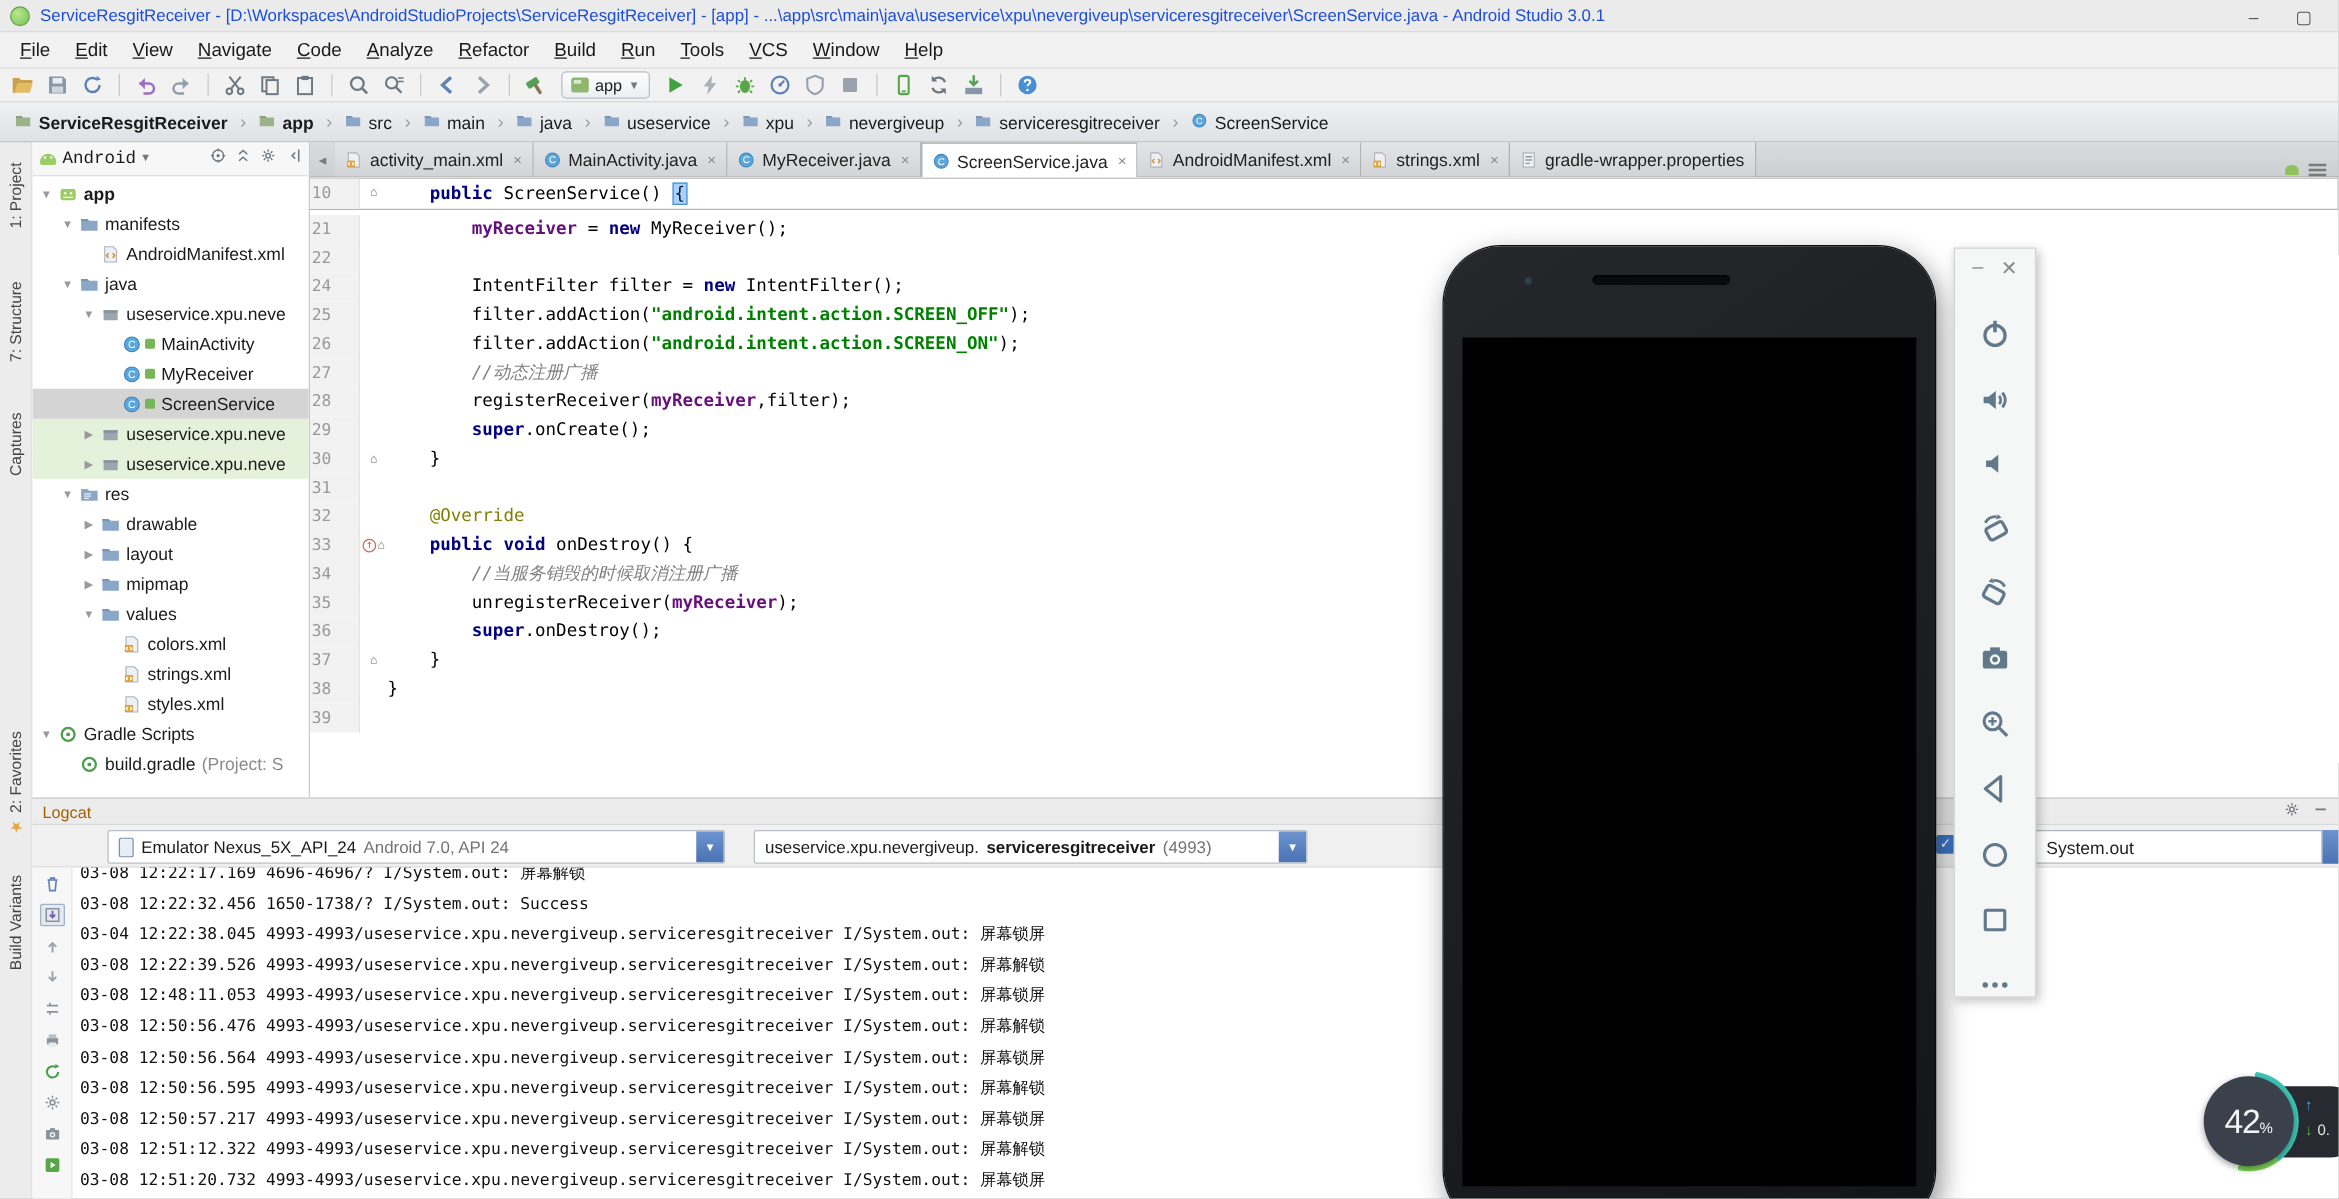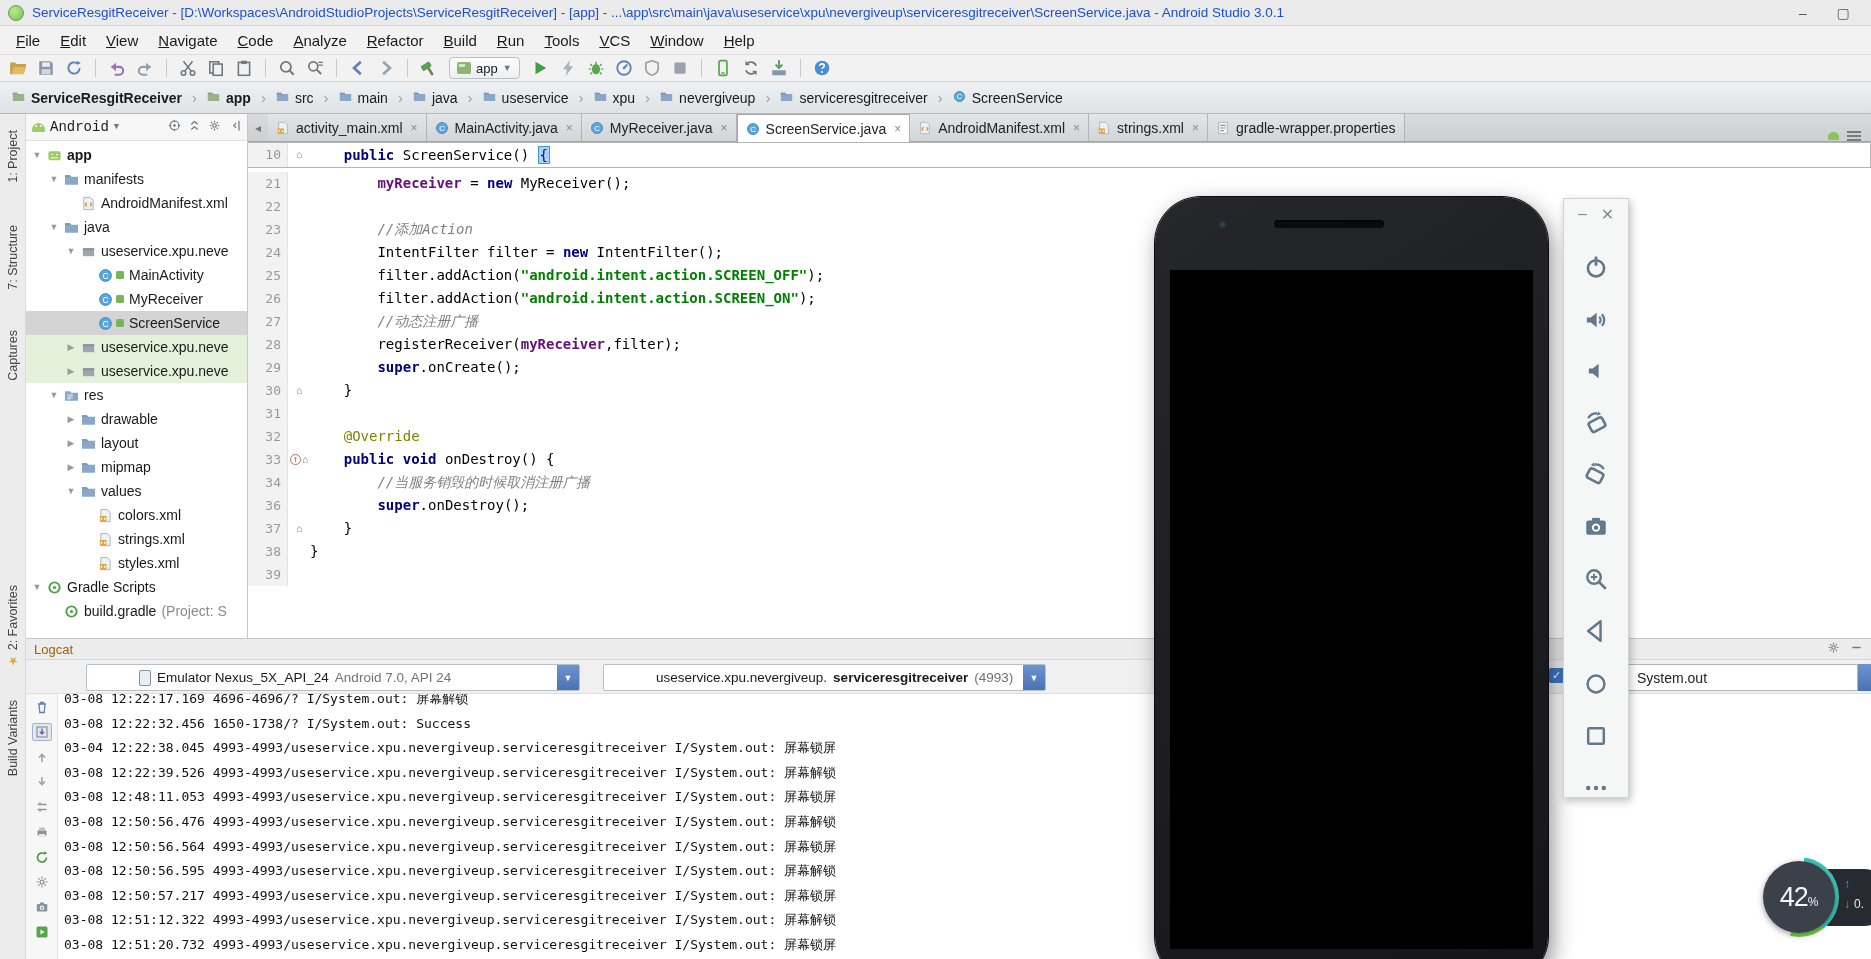--- a/index.html
+++ b/index.html
@@ -74,21 +74,21 @@
   .tab .x{color:#8a8a8a;font-size:12px;margin-left:2px;}
   .tabsbar-right{margin-left:auto;display:flex;align-items:center;gap:8px;padding:0 10px;}
   .ham{width:14px;height:10px;border-top:2px solid #7a7a7a;border-bottom:2px solid #7a7a7a;position:relative;}
   .ham::after{content:"";position:absolute;left:0;top:2px;width:14px;height:2px;background:#7a7a7a;}
   .adot{width:11px;height:8px;background:#8fc15c;border-radius:5px 5px 1px 1px;}
 
   
   .editor{position:absolute;left:248px;top:142px;width:1623px;height:496px;background:#fff;overflow:hidden;
     font-family:"DejaVu Sans Mono","Liberation Mono",monospace;font-size:14px;}
   .code-row{display:flex;height:23px;line-height:23px;white-space:pre;}
-  .gut-num{width:40px;text-align:right;color:#999;background:#f2f2f2;padding-right:6px;flex:0 0 auto;
+  .gut-num{width:40px;text-align:right;color:#999;background:#f2f2f2;padding-right:22px;flex:0 0 auto;
     font-size:13px;border-right:1px solid #e3e3e3;}
   .gut-marks{width:22px;flex:0 0 auto;position:relative;font-size:10px;color:#9a9a9a;display:flex;align-items:center;justify-content:center;gap:1px;}
   .ovr{width:11px;height:11px;border-radius:50%;border:1px solid #c96a6a;color:#c94f4f;font-size:9px;line-height:9px;text-align:center;}
   .fold{color:#a0a0a0;font-size:10px;}
   .sticky{position:absolute;left:0;top:0;width:100%;height:26px;background:#fff;border:1px solid #b5b5b5;border-left:none;z-index:3;}
   .sticky .code-row{height:24px;line-height:24px;}
   .code-body{position:absolute;left:0;top:30px;width:100%;}
   .tok-kw{color:#000080;font-weight:bold;}
   .tok-fld{color:#660e7a;font-weight:bold;}
   .tok-str{color:#008000;font-weight:bold;}
@@ -98,21 +98,21 @@
   .tok-brace{background:#a6d2ff;border:1px solid #4d90d6;padding:0 1px;}
 
   
   .logcat{position:absolute;left:26px;top:638px;width:1845px;height:321px;background:#fff;}
   .lc-header{height:22px;background:#ececec;border-top:1px solid #c9c9c9;border-bottom:1px solid #d9d9d9;
     display:flex;align-items:center;padding:0 8px;font-size:13px;color:#a16207;}
   .lc-header-right{margin-left:auto;display:flex;gap:10px;align-items:center;color:#777;}
   .lc-toolbar{height:34px;background:#f0f0f0;border-bottom:1px solid #dedede;position:relative;}
   .combo{position:absolute;top:4px;height:27px;background:#fff;border:1px solid #b9bfc4;border-radius:2px;
     display:flex;align-items:center;font-size:13.5px;overflow:hidden;}
-  .combo .body{display:flex;align-items:flex-start;gap:6px;padding:0 8px;flex:1;white-space:nowrap;overflow:hidden;margin-left:44px;}
+  .combo .body{display:flex;align-items:flex-start;gap:6px;padding:0 8px;flex:1;white-space:nowrap;overflow:hidden;}
   .combo .blue{width:22px;height:100%;background:linear-gradient(#6d94cf,#4a72b4);color:#fff;font-size:9px;
     display:flex;align-items:center;justify-content:center;flex:0 0 auto;}
   .combo .dim{color:#737373;}
   .dev-ico{width:12px;height:16px;border:1.5px solid #7d93a8;border-radius:2px;background:#e8eef5;flex:0 0 auto;}
   .lc-check{position:absolute;left:1523px;top:8px;width:15px;height:15px;background:#3d78c9;border-radius:2px;
     color:#fff;font-size:11px;line-height:15px;text-align:center;}
   .lc-filter{position:absolute;left:1602px;top:4px;width:230px;height:27px;background:#fff;border:1px solid #b0b6bb;
     font-size:14px;padding:0 8px;font-family:"Liberation Sans",sans-serif;color:#222;}
   .lc-filter-btn{position:absolute;left:1832px;top:4px;width:13px;height:27px;background:linear-gradient(#6d94cf,#4a72b4);}
   .lc-body{position:absolute;left:0;top:56px;width:1845px;height:265px;overflow:hidden;display:flex;}
@@ -751,32 +751,32 @@
       </div>
     </div>
 
   <div class="editor">
     <div class="sticky">
         <div class="code-row"><span class="gut-num">10</span><span class="gut-marks"><span class="fold">⌂</span></span><span class="code-text"><span class="tok-pl">    </span><span class="tok-kw">public</span><span class="tok-pl"> ScreenService() </span><span class="tok-brace">{</span></span></div>
       </div>
     <div class="code-body">
         <div class="code-row"><span class="gut-num">21</span><span class="gut-marks"></span><span class="code-text"><span class="tok-pl">        </span><span class="tok-fld">myReceiver</span><span class="tok-pl"> = </span><span class="tok-kw">new</span><span class="tok-pl"> MyReceiver();</span></span></div>
         <div class="code-row"><span class="gut-num">22</span><span class="gut-marks"></span><span class="code-text"></span></div>
-        <div class="code-row"><span class="gut-num">23</span><span class="gut-marks"></span><span class="code-text"><span class="tok-pl">        </span><span class="tok-cmt">//添加Action</span></span></div>
         <div class="code-row"><span class="gut-num">24</span><span class="gut-marks"></span><span class="code-text"><span class="tok-pl">        IntentFilter filter = </span><span class="tok-kw">new</span><span class="tok-pl"> IntentFilter();</span></span></div>
         <div class="code-row"><span class="gut-num">25</span><span class="gut-marks"></span><span class="code-text"><span class="tok-pl">        filter.addAction(</span><span class="tok-str">"android.intent.action.SCREEN_OFF"</span><span class="tok-pl">);</span></span></div>
         <div class="code-row"><span class="gut-num">26</span><span class="gut-marks"></span><span class="code-text"><span class="tok-pl">        filter.addAction(</span><span class="tok-str">"android.intent.action.SCREEN_ON"</span><span class="tok-pl">);</span></span></div>
         <div class="code-row"><span class="gut-num">27</span><span class="gut-marks"></span><span class="code-text"><span class="tok-pl">        </span><span class="tok-cmt">//动态注册广播</span></span></div>
         <div class="code-row"><span class="gut-num">28</span><span class="gut-marks"></span><span class="code-text"><span class="tok-pl">        registerReceiver(</span><span class="tok-fld">myReceiver</span><span class="tok-pl">,filter);</span></span></div>
         <div class="code-row"><span class="gut-num">29</span><span class="gut-marks"></span><span class="code-text"><span class="tok-pl">        </span><span class="tok-kw">super</span><span class="tok-pl">.onCreate();</span></span></div>
         <div class="code-row"><span class="gut-num">30</span><span class="gut-marks"><span class="fold">⌂</span></span><span class="code-text"><span class="tok-pl">    }</span></span></div>
         <div class="code-row"><span class="gut-num">31</span><span class="gut-marks"></span><span class="code-text"></span></div>
         <div class="code-row"><span class="gut-num">32</span><span class="gut-marks"></span><span class="code-text"><span class="tok-pl">    </span><span class="tok-ann">@Override</span></span></div>
         <div class="code-row"><span class="gut-num">33</span><span class="gut-marks"><span class="ovr">↑</span><span class="fold">⌂</span></span><span class="code-text"><span class="tok-pl">    </span><span class="tok-kw">public</span><span class="tok-pl"> </span><span class="tok-kw">void</span><span class="tok-pl"> onDestroy() {</span></span></div>
         <div class="code-row"><span class="gut-num">34</span><span class="gut-marks"></span><span class="code-text"><span class="tok-pl">        </span><span class="tok-cmt">//当服务销毁的时候取消注册广播</span></span></div>
+        <div class="code-row"><span class="gut-num">35</span><span class="gut-marks"></span><span class="code-text"><span class="tok-pl">        unregisterReceiver(</span><span class="tok-fld">myReceiver</span><span class="tok-pl">);</span></span></div>
         <div class="code-row"><span class="gut-num">36</span><span class="gut-marks"></span><span class="code-text"><span class="tok-pl">        </span><span class="tok-kw">super</span><span class="tok-pl">.onDestroy();</span></span></div>
         <div class="code-row"><span class="gut-num">37</span><span class="gut-marks"><span class="fold">⌂</span></span><span class="code-text"><span class="tok-pl">    }</span></span></div>
         <div class="code-row"><span class="gut-num">38</span><span class="gut-marks"></span><span class="code-text"><span class="tok-pl">}</span></span></div>
         <div class="code-row"><span class="gut-num">39</span><span class="gut-marks"></span><span class="code-text"></span></div>
       </div>
   </div>
 
   <div class="logcat">
     <div class="lc-header">
       <span>Logcat</span>

